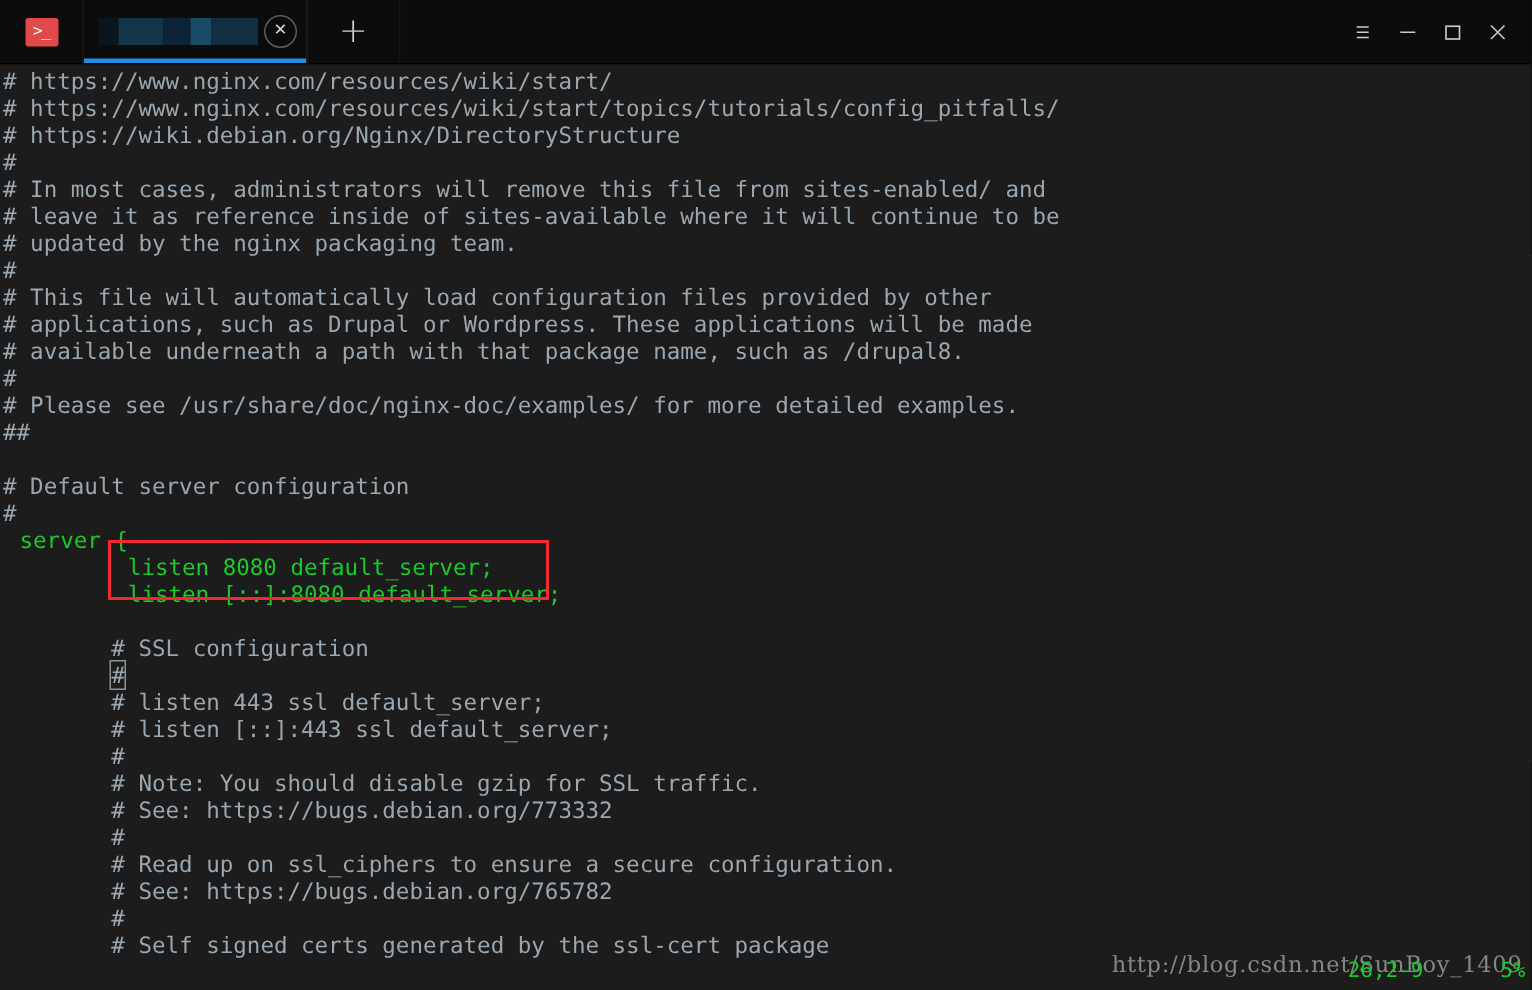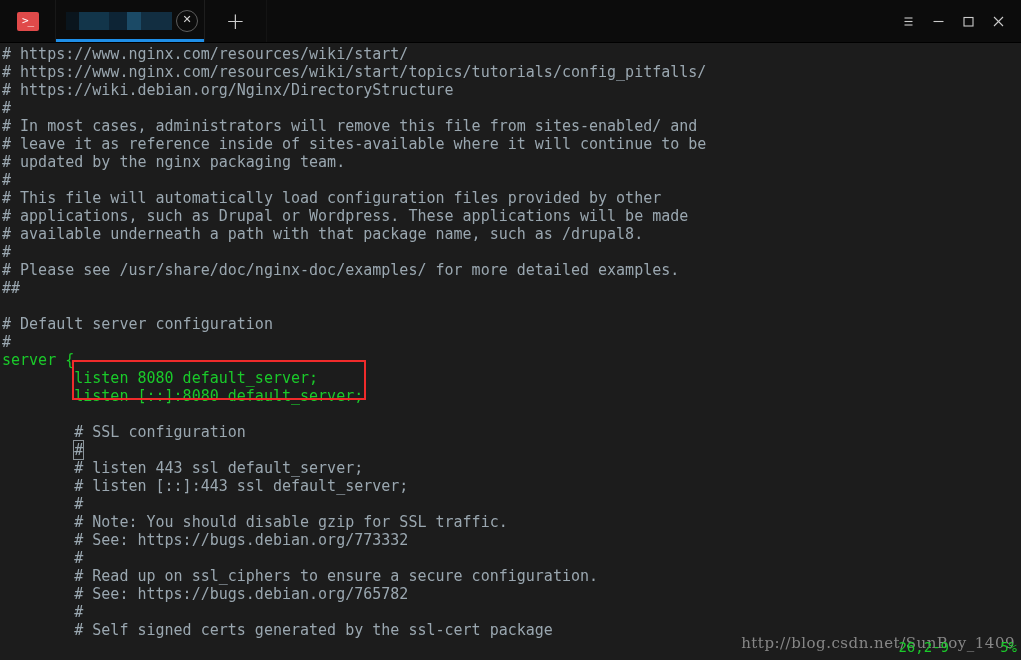--- a/index.html
+++ b/index.html
@@ -159,21 +159,21 @@
     padding: 2px 0 0 2px;
     box-sizing: border-box;
     font-family: "DejaVu Sans Mono", monospace;
     font-size: 15px;
     line-height: 18px;
     white-space: pre;
     color: #b6c2c9;
   }
   .line { height: 18px; }
   .c-comment { color: #9aa7b0; }
-  .c-green   { color: #1aca2a; }
+  .c-green   { color: #1aca2a; margin-left: 11px; }
 
   
   .cursor-char {
     position: relative;
     display: inline-block;
     outline: 1px solid #8b949a;
     outline-offset: 0px;
   }
 
   

